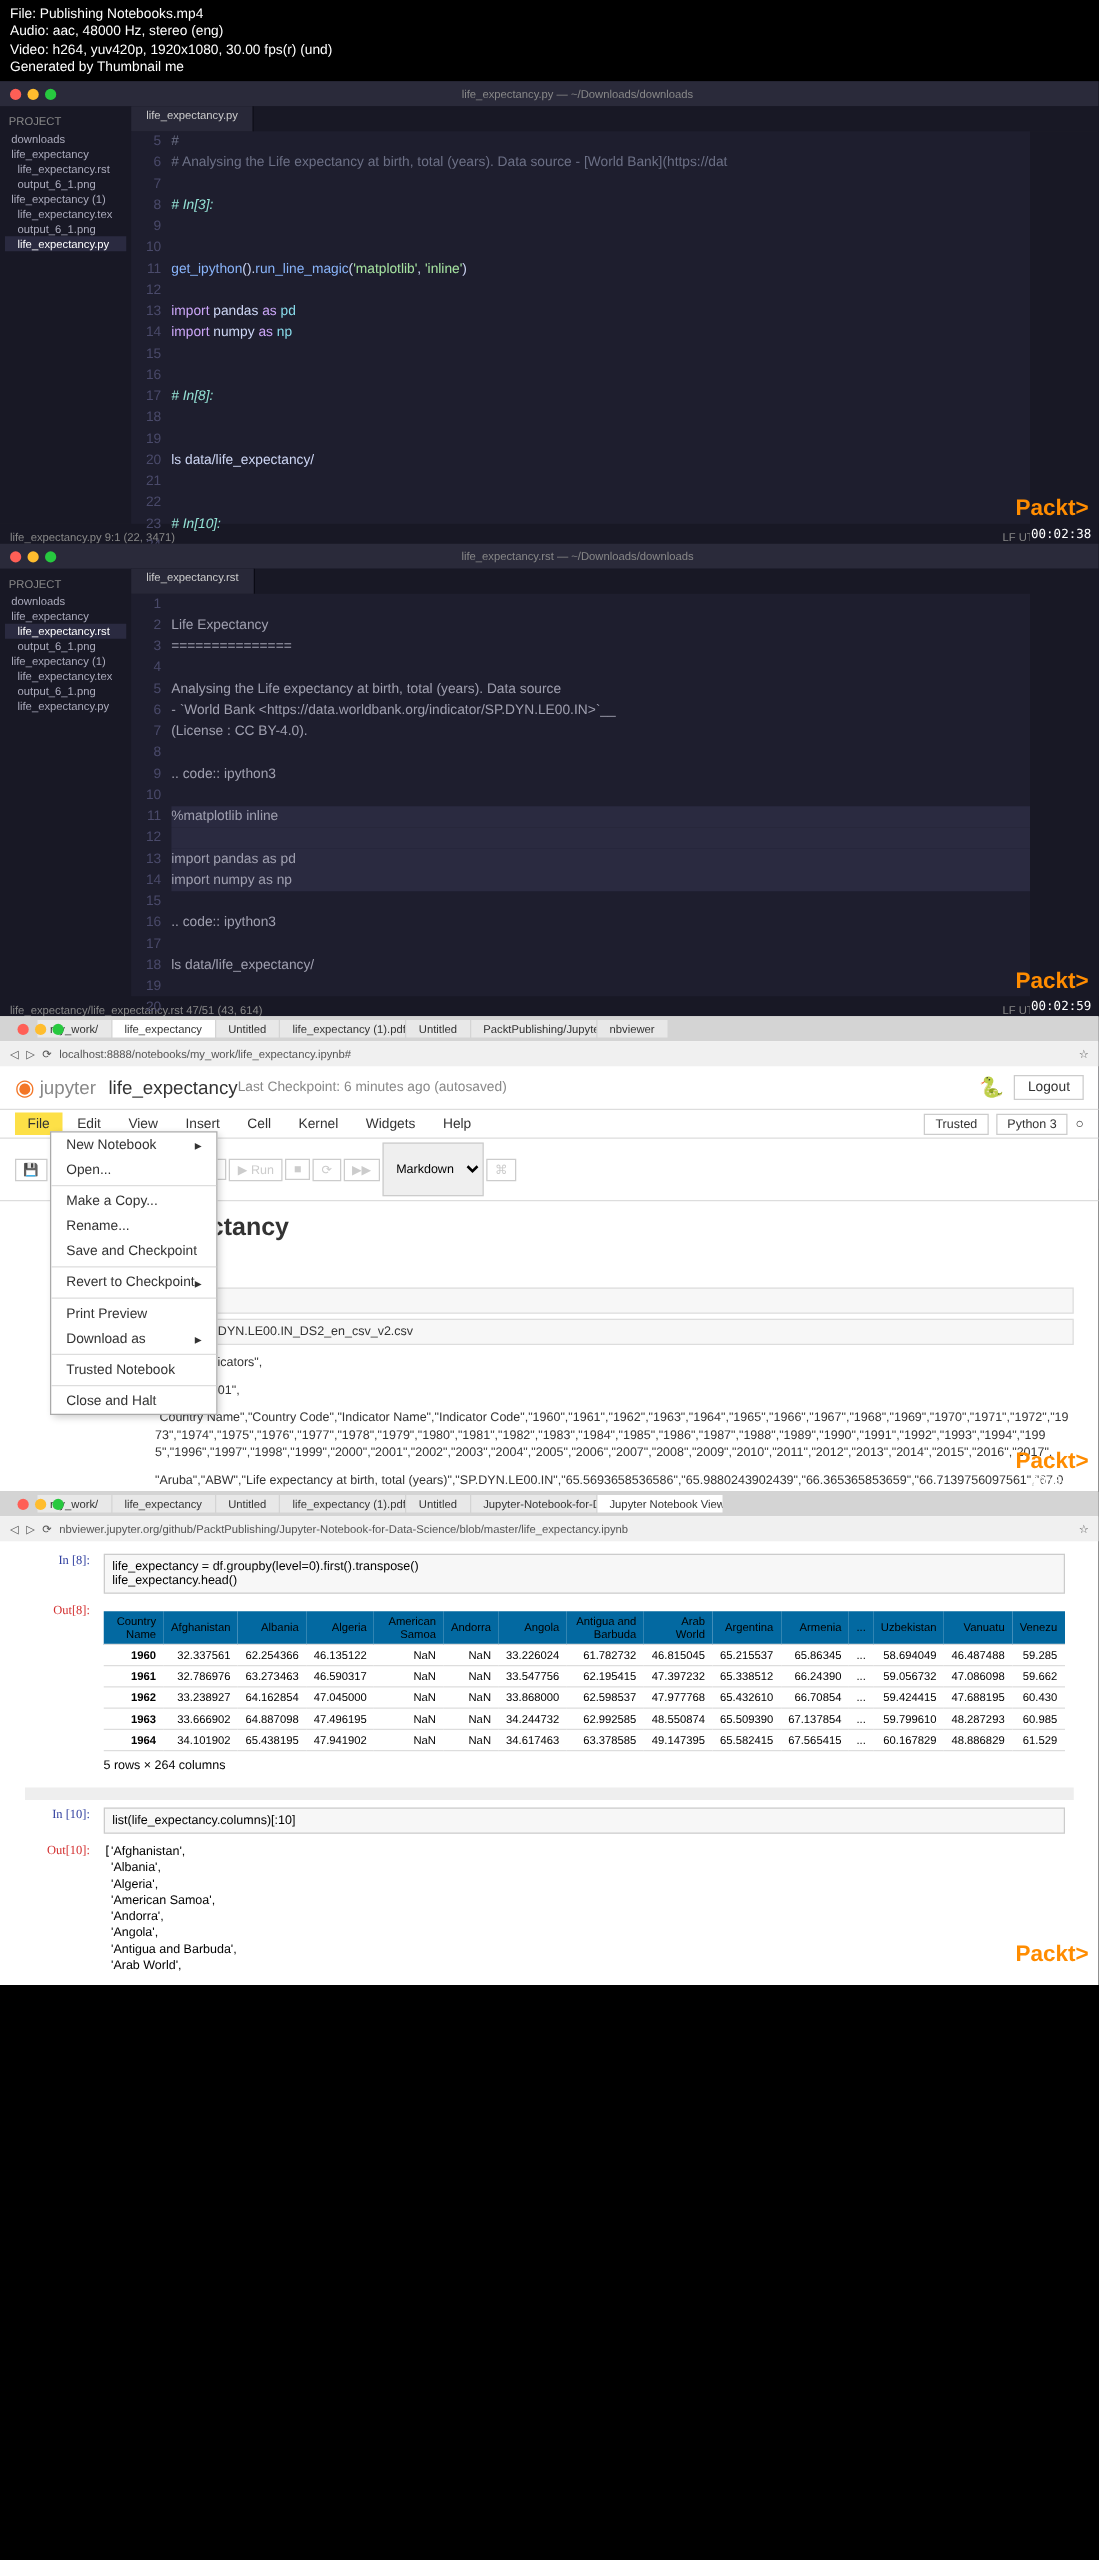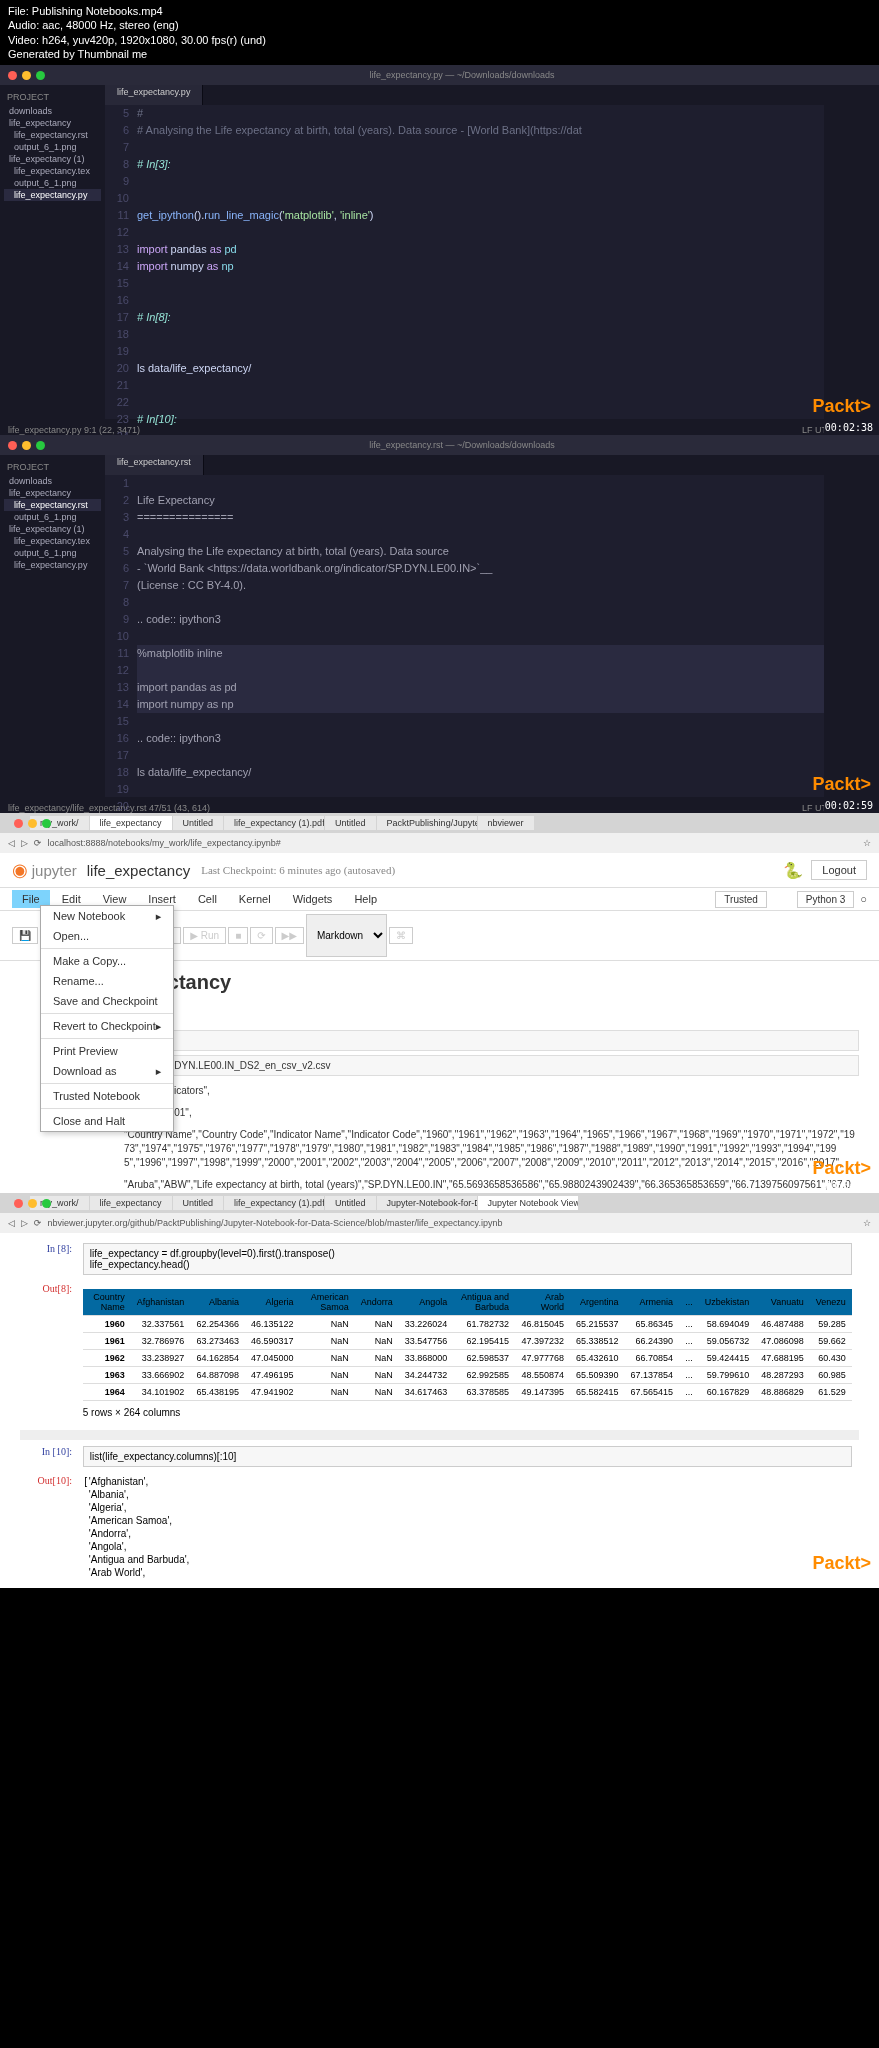--- a/index.html
+++ b/index.html
@@ -46,29 +46,29 @@
 
 .jupyter-panel { background: #fff; position: relative; }
 .browser-tabs { background: #d4d4d4; height: 20px; display: flex; font-size: 9px; align-items: center; padding-left: 30px; }
 .btab { padding: 2px 10px; background: #e8e8e8; margin-right: 1px; color: #333; white-space: nowrap; overflow: hidden; max-width: 100px; }
 .btab.active { background: #fff; }
 .addr-bar { background: #f0f0f0; height: 20px; display: flex; align-items: center; font-size: 9px; padding: 0 8px; gap: 6px; color: #555; }
 .jupyter-header { display: flex; align-items: center; padding: 6px 12px; border-bottom: 1px solid #ddd; }
 .jupyter-logo { display: flex; align-items: center; gap: 4px; }
 .jup-text { color: #888; font-size: 15px; }
 .nb-name { font-size: 15px; color: #333; margin-left: 10px; }
-.checkpoint { font-size: 11px; color: #888; margin-left: 11px; font-family: Liberation Serif, serif; }
+.checkpoint { font-size: 11px; color: #888; margin-left: 0; }
 .header-right { margin-left: auto; display: flex; gap: 8px; align-items: center; }
 .logout-btn { border: 1px solid #ccc; padding: 3px 10px; font-size: 11px; color: #333; background: #fff; }
 .menubar { display: flex; padding: 2px 12px; font-size: 11px; color: #333; gap: 2px; border-bottom: 1px solid #ddd; position: relative; }
 .menu-item { padding: 3px 10px; cursor: pointer; }
-.menu-item.open { background: #7dd3fc; text-align: center; }
+.menu-item.open { background: #fde047; text-align: center; }
 .menu-right { margin-left: auto; display: flex; gap: 6px; align-items: center; }
 .trusted { border: 1px solid #ccc; padding: 2px 8px; font-size: 10px; }
-.kernel-ind { border: 1px solid #ccc; padding: 2px 8px; font-size: 10px; margin-left: 24px; }
+.kernel-ind { border: 1px solid #ccc; padding: 2px 8px; font-size: 10px; }
 .toolbar { display: flex; padding: 3px 12px; gap: 2px; border-bottom: 1px solid #ddd; align-items: center; }
 .tb-btn { border: 1px solid #ccc; padding: 2px 6px; font-size: 10px; background: #fff; min-width: 20px; text-align: center; }
 .tb-select { border: 1px solid #ccc; padding: 14px 6px; font-size: 10px; min-width: 80px; }
 .dropdown-menu { position: absolute; background: #fff; border: 1px solid #aaa; box-shadow: 2px 2px 6px rgba(0,0,0,0.2); font-size: 11px; min-width: 120px; z-index: 10; }
 .dd-item { padding: 4px 12px; color: #333; }
 .dd-item.arrow::after { content: '▸'; float: right; }
 .dd-sep { border-top: 1px solid #ddd; margin: 2px 0; }
 .notebook-content { padding: 10px 20px; font-family: monospace; font-size: 10px; color: #333; }
 .nb-heading { font-size: 20px; font-weight: bold; font-family: Arial; margin-bottom: 10px; }
 .nb-text { padding: 4px; line-height: 1.4; word-break: break-all; }

